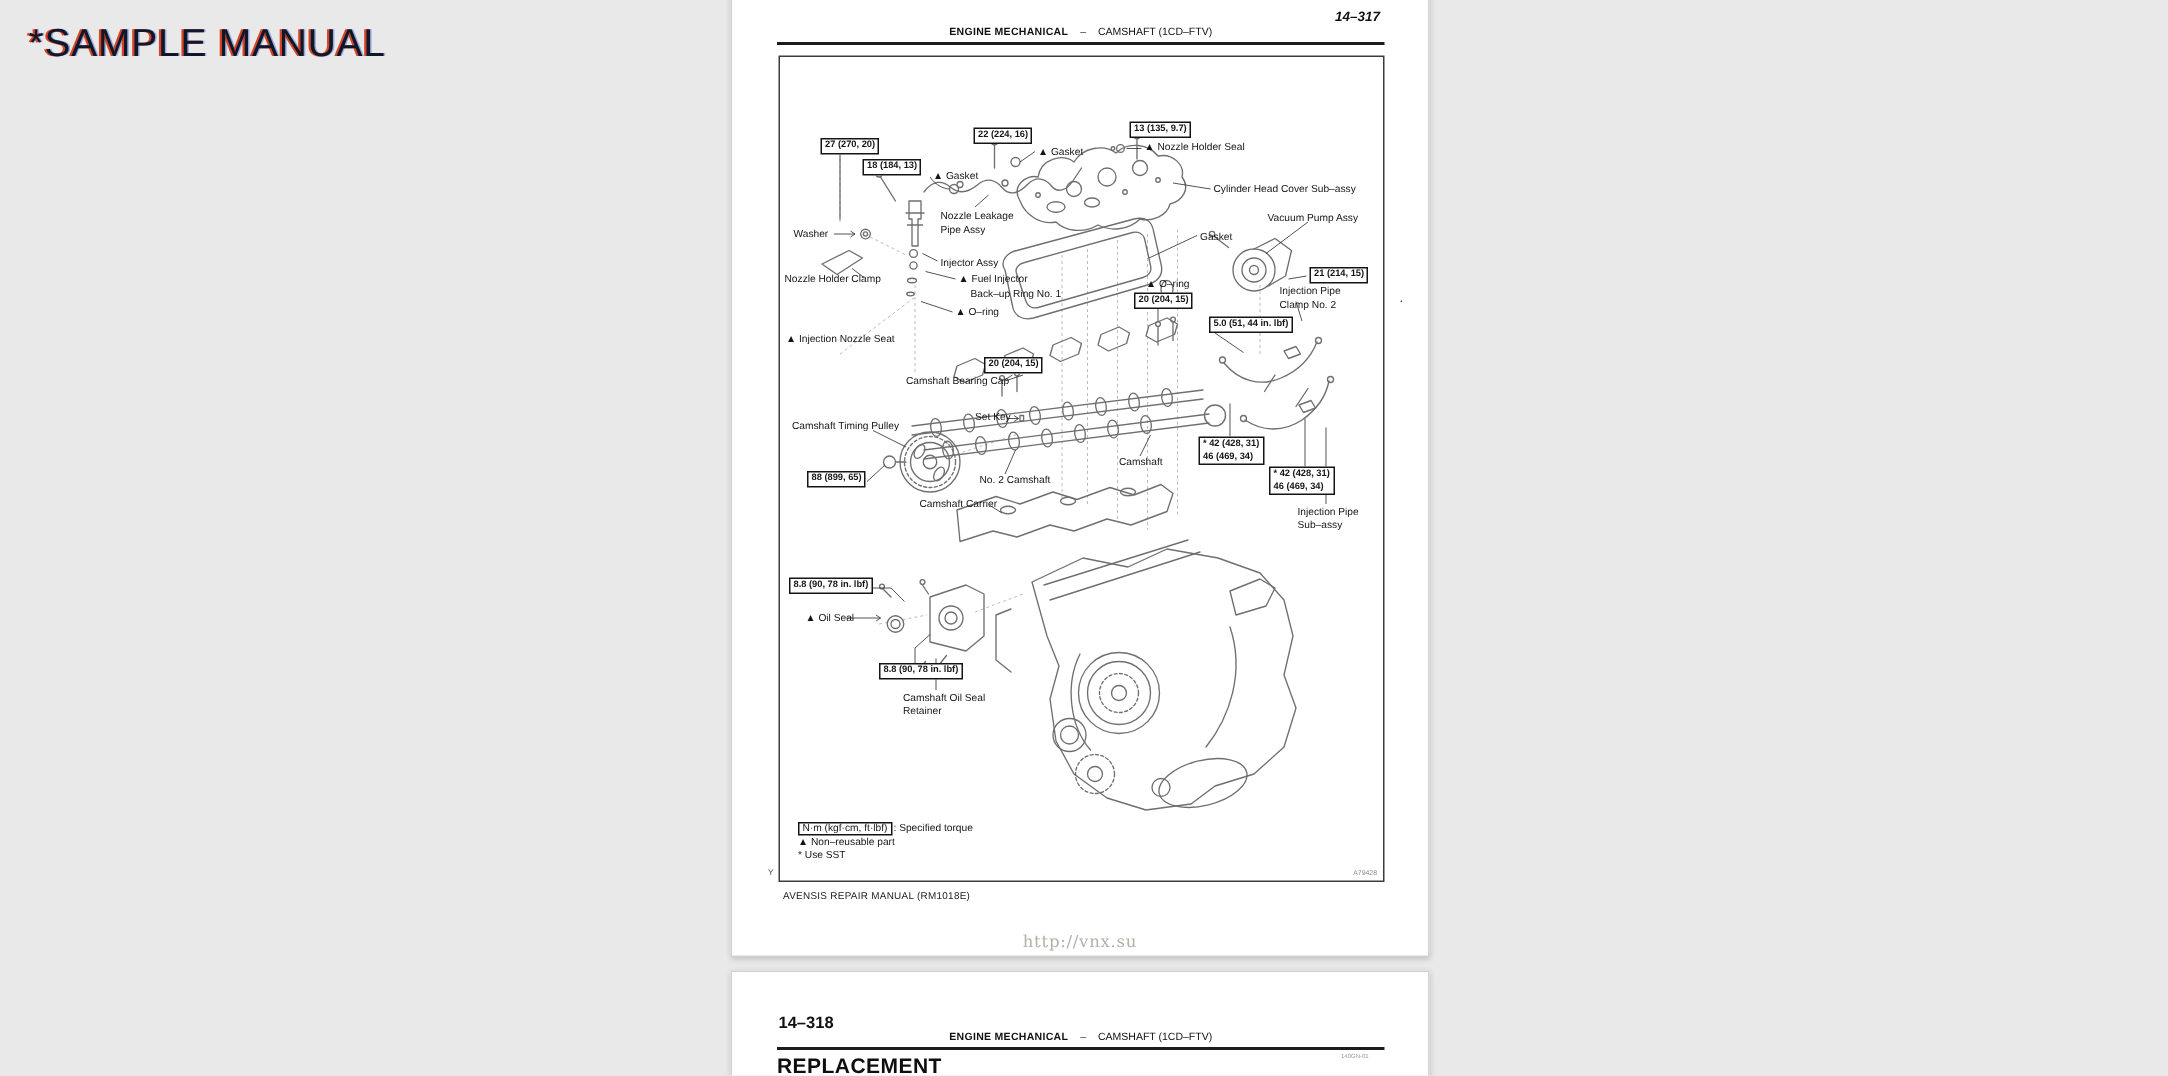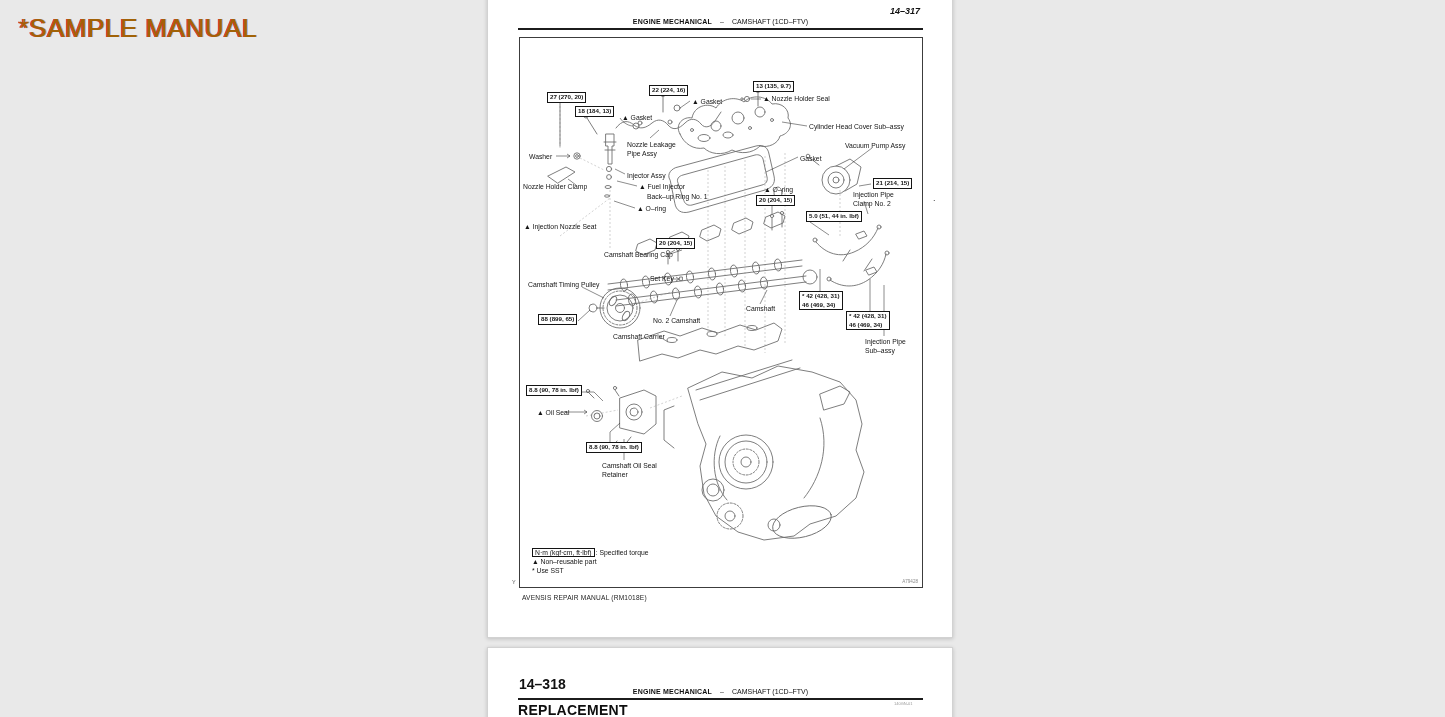--- a/index.html
+++ b/index.html
@@ -4,21 +4,21 @@
 <style>
   html,body{margin:0;padding:0;}
   body{
     width:1445px;height:717px;overflow:hidden;
     background:#e9e9e9;
     font-family:"Liberation Sans", sans-serif;
     position:relative;
   }
   .sample-label{
     position:absolute;left:19px;top:13px;
-    font-size:26px;color:#a16207;letter-spacing:.5px;
+    font-size:26px;color:#0f172a;letter-spacing:.5px;
     text-shadow:-1.5px 0 0 rgba(210,40,0,.85), 1px 0 0 rgba(0,60,200,.35);
   }
   .page{
     position:absolute;left:487px;width:466px;background:#ffffff;
     border:1px solid #d2d2d2;box-shadow:0 1px 4px rgba(0,0,0,.18);
     box-sizing:border-box;
   }
   .page1{top:-6px;height:644px;border-top:none;}
   .page2{top:647px;height:90px;}
   
@@ -48,21 +48,21 @@
   .tq-box{border:1px solid #141414;padding:0 2px;margin-right:1px;background:#fff;}
   .fig-code{position:absolute;right:4px;bottom:3px;font-size:4.6px;color:#8a8a8a;}
   .margin-letter{position:absolute;left:24px;top:585px;font-size:5.5px;color:#555;}
   .stray-dot{position:absolute;left:445px;top:199px;font-size:9px;color:#333;}
   .p1-footer{position:absolute;left:34px;top:600px;font-size:6.6px;color:#222;letter-spacing:.2px;}
   .watermark{
     position:absolute;left:0;right:0;top:627px;text-align:center;
     font-family:"DejaVu Serif", serif;font-size:11px;color:#b4afa7;letter-spacing:.5px;
   }
   
-  .p2-pagenum{position:absolute;left:31px;top:28px;font-size:14px;font-weight:bold;color:#111;}
+  .p2-pagenum{position:absolute;left:31px;top:28px;font-size:11px;font-weight:bold;color:#111;}
   .p2 .pg-header{top:40px;}
   .p2 .hdr-rule{top:50px;}
   .p2-code{position:absolute;left:406px;top:53px;font-size:4px;color:#999;}
   .p2-title{position:absolute;left:30px;top:54px;font-size:14px;font-weight:bold;color:#0e0e0e;letter-spacing:.3px;}
 </style>
 </head>
 <body>
 
 <div class="sample-label">*SAMPLE MANUAL</div>
 
@@ -319,20 +319,21 @@
       <div class="row"><span class="tq-box">N·m (kgf·cm, ft·lbf)</span><span>: Specified torque</span></div>
       <div class="row">▲ Non–reusable part</div>
       <div class="row">* Use SST</div>
     </div>
     <div class="fig-code">A79428</div>
   </div>
 
   <div class="margin-letter">Y</div>
   <div class="stray-dot">.</div>
   <div class="p1-footer">AVENSIS REPAIR MANUAL   (RM1018E)</div>
+  <div class="watermark">http://vnx.su</div>
 </div>
 
 <div class="page page2 p2">
   <div class="p2-pagenum">14–318</div>
   <div class="pg-header">
     <span class="sec">ENGINE MECHANICAL</span><span class="dash">–</span><span class="topic">CAMSHAFT (1CD–FTV)</span>
   </div>
   <div class="hdr-rule"></div>
   <div class="p2-code">140GN-01</div>
   <div class="p2-title">REPLACEMENT</div>

